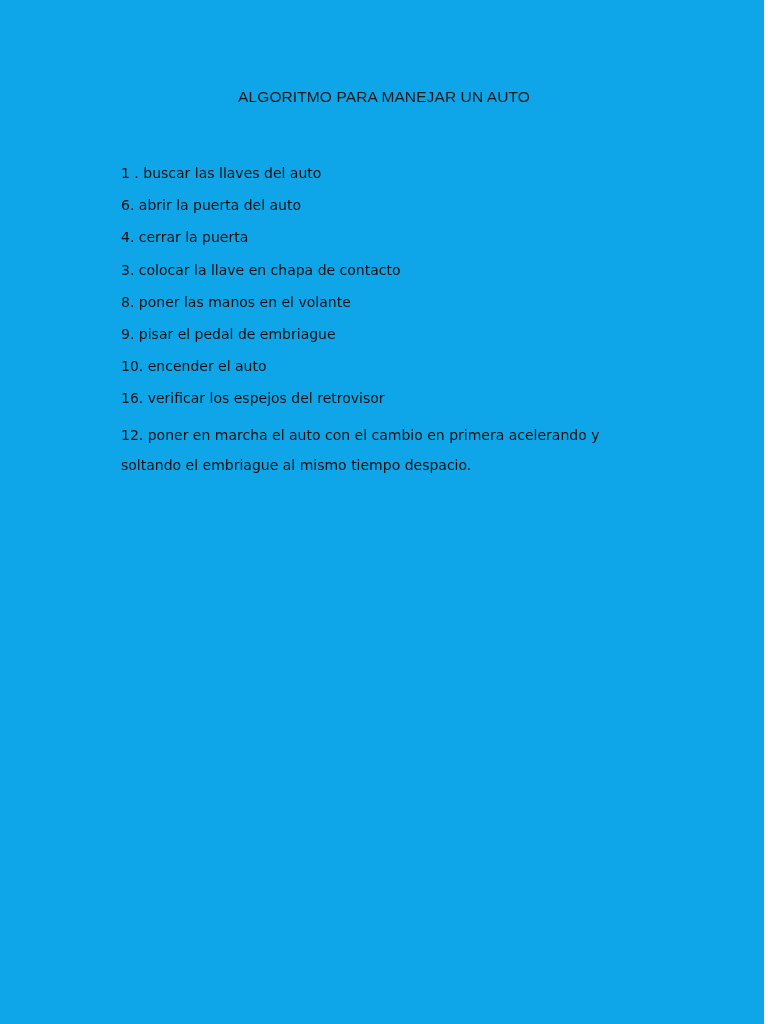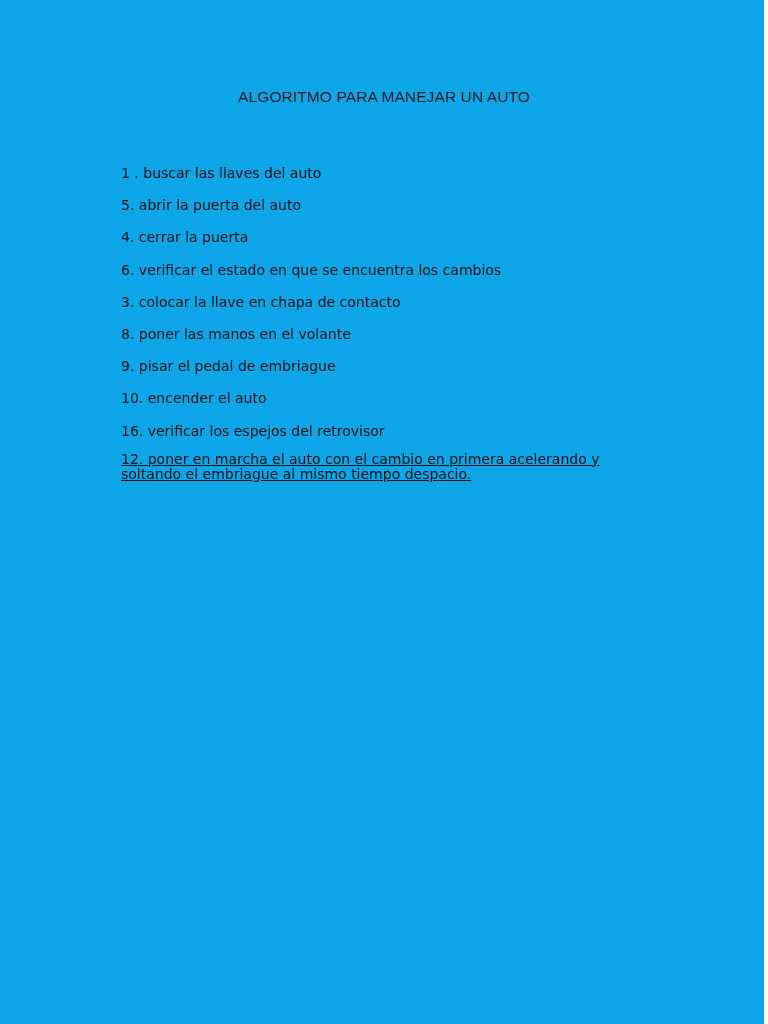--- a/index.html
+++ b/index.html
@@ -48,35 +48,33 @@
       height: 22px;
       margin-bottom: 10.2px;
       color: #111111;
       white-space: nowrap;
       font-family: "DejaVu Sans", sans-serif;
       font-size: 14px;
     }
     .step.multiline {
       height: auto;
       white-space: normal;
-      line-height: 15px;
-      text-decoration: underline;
+      line-height: 30px;
     }
   </style>
 </head>
 <body>
 
 <div class="page">
   <div class="title">ALGORITMO PARA MANEJAR UN AUTO</div>
 
   <ol class="list">
     <li class="step">1 . buscar las llaves del auto</li>
-    <li class="step">5. abrir la puerta del auto</li>
+    <li class="step">6. abrir la puerta del auto</li>
     <li class="step">4. cerrar la puerta</li>
-    <li class="step">6. verificar el estado en que se encuentra los cambios</li>
     <li class="step">3. colocar la llave en chapa de contacto</li>
     <li class="step">8. poner las manos en el volante</li>
     <li class="step">9. pisar el pedal de embriague</li>
     <li class="step">10. encender el auto</li>
     <li class="step">16. verificar los espejos del retrovisor</li>
     <li class="step multiline">12. poner en marcha el auto con el cambio en primera acelerando y soltando el embriague al mismo tiempo despacio.</li>
   </ol>
 </div>
 
 </body></html>

